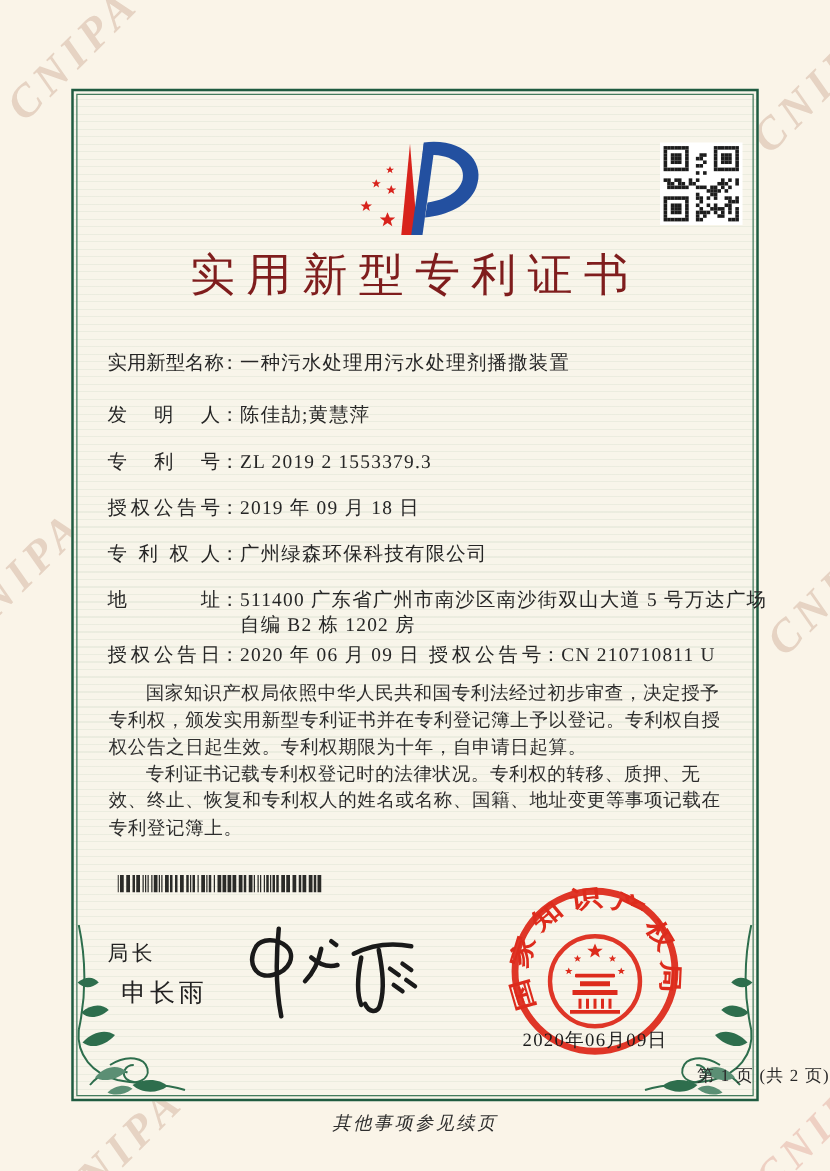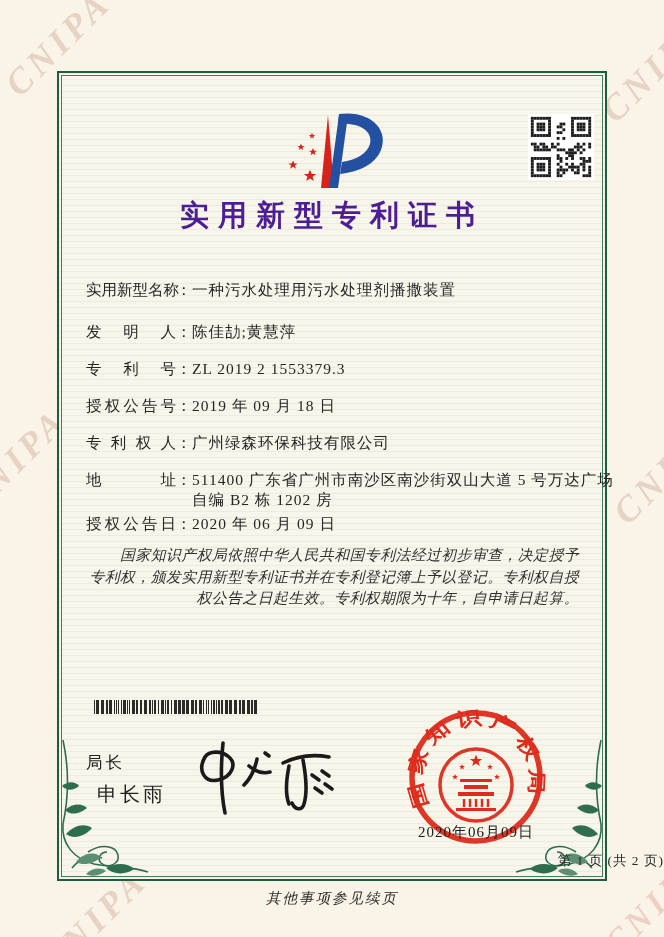--- a/index.html
+++ b/index.html
@@ -9,32 +9,32 @@
   .wm{position:absolute;font-family:"Liberation Serif",serif;font-style:italic;font-weight:bold;
       color:rgba(209,178,158,0.50);letter-spacing:5px;transform:rotate(-45deg);white-space:nowrap;pointer-events:none;}
   
   .frame{position:absolute;left:57px;top:71px;width:546px;height:806px;border:2.5px solid #1f5b40;
          background:repeating-linear-gradient(180deg, rgba(148,178,150,0.13) 0 1px, rgba(0,0,0,0) 1px 6px),#f8f5ea;}
   .frame-inner{position:absolute;left:2px;top:2px;right:2px;bottom:2px;border:1px solid #447c5e;}
   
   .cert-no{position:absolute;left:86px;top:111px;font-size:15px;letter-spacing:2.5px;color:#333;}
   .logo{position:absolute;left:286px;top:110px;width:112px;height:85px;}
   .qr{position:absolute;left:528px;top:114px;width:66px;height:66px;background:#fff;padding:0;}
-  .title{position:absolute;left:0;top:196px;width:664px;text-align:center;font-size:29px;font-weight:bold;
-         letter-spacing:9px;color:#4c1d95;}
+  .title{position:absolute;left:0;top:196px;width:664px;text-align:center;font-size:36px;font-weight:normal;
+         letter-spacing:9px;color:#7f1d1d;}
   
   .row{position:absolute;left:86px;font-size:15.5px;color:#262626;white-space:nowrap;}
   .flabel{display:inline-block;width:90px;text-align:justify;text-align-last:justify;vertical-align:bottom;}
   .colon{display:inline-block;width:14px;}
   .fvalue{margin-left:2px;letter-spacing:1px;}
   .addr2{position:absolute;left:192px;top:490px;font-size:15.5px;letter-spacing:1px;}
   .grant2{position:absolute;left:257px;top:0;}
   
   .legal{position:absolute;left:87px;top:545px;width:492px;font-size:14.8px;line-height:21.5px;
-         font-style:italic;color:#2e2e2e;text-align:right;}
+         color:#2e2e2e;}
   .legal p{margin:0;text-indent:2em;letter-spacing:0.5px;}
   
   .barcode{position:absolute;left:94px;top:700px;width:168px;height:14px;}
   
   .director-title{position:absolute;left:86px;top:752px;font-size:16.5px;letter-spacing:3px;font-family:"Liberation Sans",sans-serif;color:#222;}
   .director-name{position:absolute;left:97px;top:781px;font-size:20px;letter-spacing:3px;font-family:Liberation Serif, serif;color:#222;}
   .signature{position:absolute;left:185px;top:733px;width:170px;height:88px;}
   
   .seal{position:absolute;left:388px;top:692px;width:176px;height:170px;}
   .seal-date{position:absolute;left:392px;top:810px;width:168px;text-align:center;font-size:15px;
@@ -324,24 +324,26 @@
   <div class="row" style="top:433px">
     <span class="flabel">专利权人</span><span class="colon">：</span><span class="fvalue">广州绿森环保科技有限公司</span>
   </div>
   <div class="row" style="top:470px">
     <span class="flabel">地址</span><span class="colon">：</span><span class="fvalue">511400 广东省广州市南沙区南沙街双山大道 5 号万达广场</span>
   </div>
   <div class="addr2">自编 B2 栋 1202 房</div>
 
   <div class="row" style="top:514px;width:520px">
     <span class="flabel">授权公告日</span><span class="colon">：</span><span class="fvalue">2020 年 06 月 09 日</span>
+    <span class="grant2"><span class="flabel">授权公告号</span><span class="colon">：</span><span class="fvalue">CN 210710811 U</span></span>
   </div>
 
   <div class="legal">
     <p>国家知识产权局依照中华人民共和国专利法经过初步审查，决定授予专利权，颁发实用新型专利证书并在专利登记簿上予以登记。专利权自授权公告之日起生效。专利权期限为十年，自申请日起算。</p>
+    <p>专利证书记载专利权登记时的法律状况。专利权的转移、质押、无效、终止、恢复和专利权人的姓名或名称、国籍、地址变更等事项记载在专利登记簿上。</p>
   </div>
 
   <svg id="bars" class="barcode" viewBox="0 0 168 14" preserveAspectRatio="none" fill="#2b2b28">
       <rect x="0" y="0" width="1" height="14"></rect>
       <rect x="2" y="0" width="3" height="14"></rect>
       <rect x="7" y="0" width="3" height="14"></rect>
       <rect x="12" y="0" width="2" height="14"></rect>
       <rect x="15" y="0" width="3" height="14"></rect>
       <rect x="20" y="0" width="1" height="14"></rect>
       <rect x="22" y="0" width="1" height="14"></rect>

